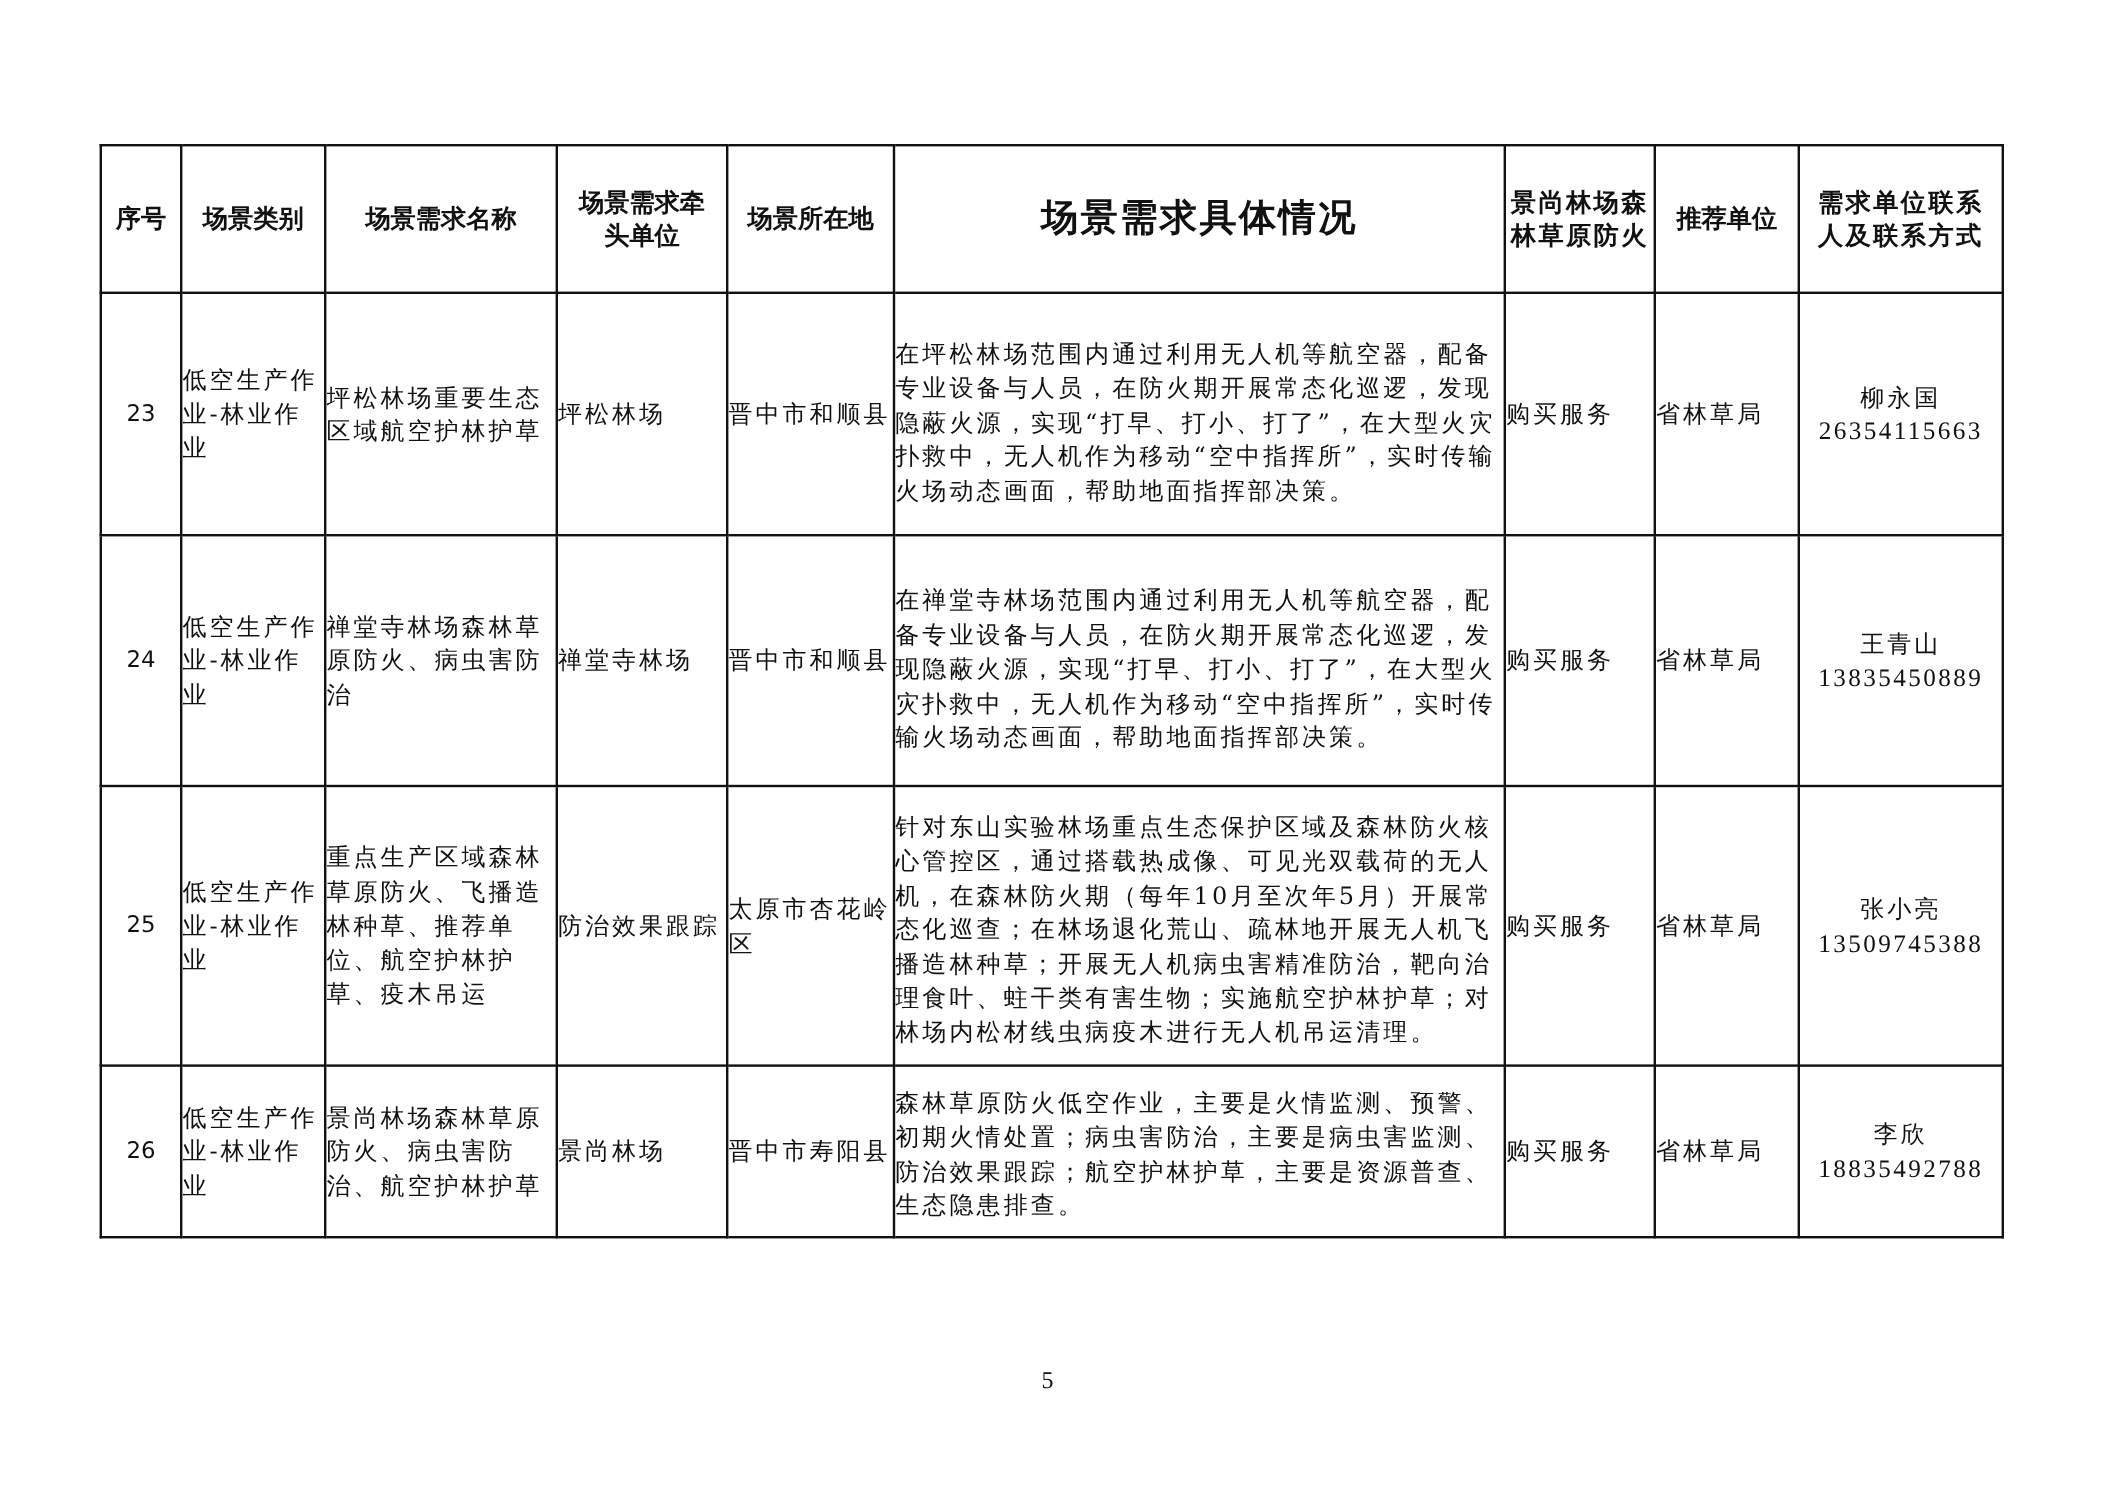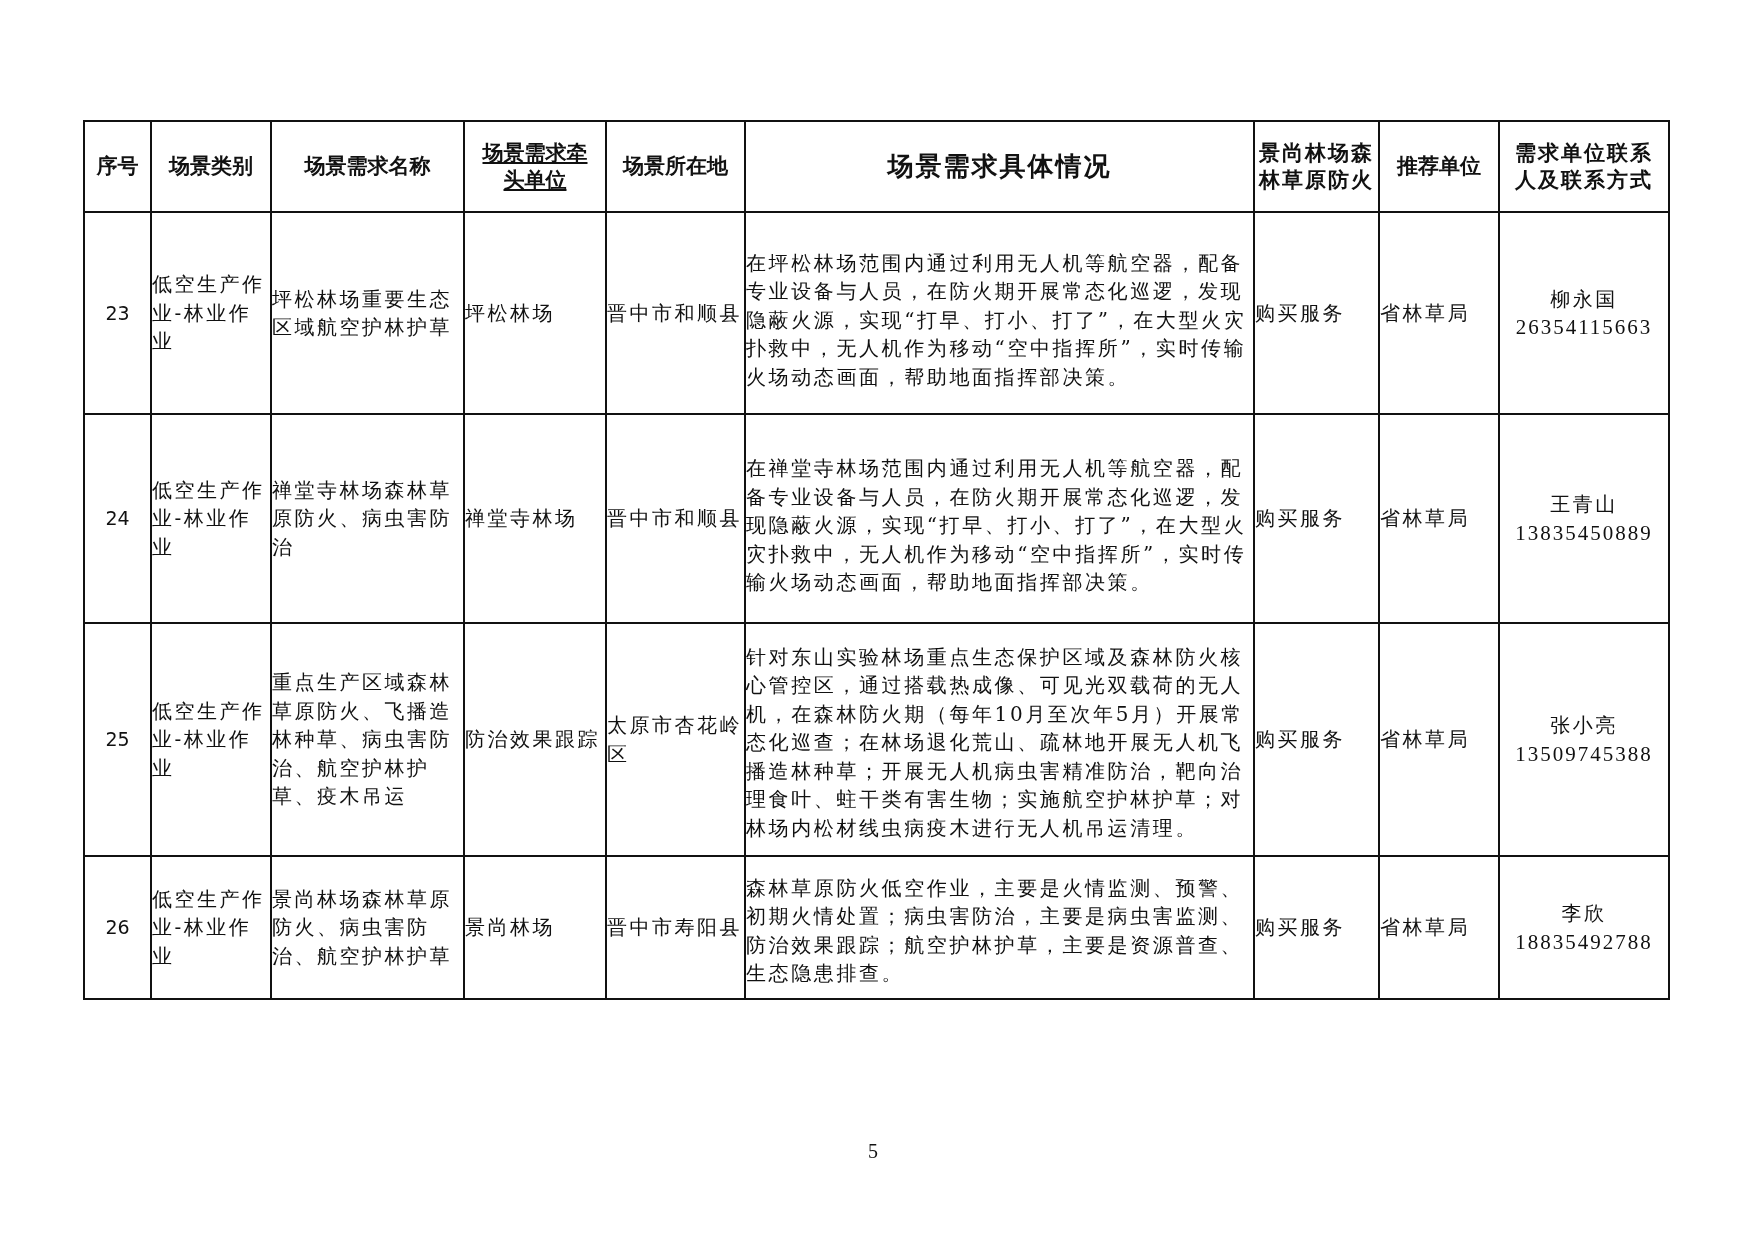--- a/index.html
+++ b/index.html
@@ -2,21 +2,21 @@
 <html><head>
 <meta charset="utf-8">
 <style>
   html, body { margin:0; padding:0; background:#ffffff; }
   body { width:1753px; height:1240px; position:relative; overflow:hidden;
          font-family:"DejaVu Serif","Liberation Serif",serif; color:#111; }
   .page { position:absolute; left:0; top:0; width:1753px; height:1240px; background:#fff; }
   table.grid { position:absolute; left:83px; top:120px; border-collapse:collapse; table-layout:fixed; width:1585px; }
   table.grid td, table.grid th { border:2px solid #111; padding:0; vertical-align:middle; overflow:hidden; }
   th { font-family:"DejaVu Sans","Liberation Sans",sans-serif; font-weight:bold; font-size:21px; line-height:27px; text-align:center; height:89px; }
-  th.big { font-size:26px; letter-spacing:2px;border-radius:22px; }
+  th.big { font-size:31px; letter-spacing:2px;border-radius:22px; }
   td { font-size:20px; line-height:28.5px; letter-spacing:2.5px; }
   td.c { text-align:center; }
   td.l { text-align:left; padding:0 4px; }
   td.desc { text-align:left; padding:2px 4px 8px 5px; vertical-align:top; letter-spacing:2.6px; }
   td.desc .inner { padding-top:14px; }
   td.num { text-align:center; font-family:"DejaVu Sans","Liberation Sans",sans-serif; font-size:19px; letter-spacing:0; }
   .phone { font-family:"Liberation Serif",serif; font-size:21px; letter-spacing:2px; display:block; }
   .pname { display:block; }
   tr.r23 td { height:200px; }
   tr.r24 td { height:207px; }
@@ -38,21 +38,21 @@
       <col style="width:509px">
       <col style="width:125px">
       <col style="width:120px">
       <col style="width:170px">
     </colgroup>
     <thead>
       <tr>
         <th>序号</th>
         <th>场景类别</th>
         <th>场景需求名称</th>
-        <th style="padding:0 14px;text-decoration:underline;">场景需求牵头单位</th>
+        <th style="padding:16px 14px;">场景需求牵头单位</th>
         <th>场景所在地</th>
         <th class="big">场景需求具体情况</th>
         <th style="padding:0 4px; letter-spacing:2px;">景尚林场森林草原防火</th>
         <th>推荐单位</th>
         <th style="padding:0 14px; letter-spacing:2px;margin-top:48px;">需求单位联系人及联系方式</th>
       </tr>
     </thead>
     <tbody>
       <tr class="r23">
         <td class="num">23</td>
@@ -82,21 +82,21 @@
         <td class="l">购买服务</td>
         <td class="l">省林草局</td>
         <td class="c">
           <span class="pname">王青山</span>
           <span class="phone">13835450889</span>
         </td>
       </tr>
       <tr class="r25">
         <td class="num">25</td>
         <td class="l">低空生产作业-林业作业</td>
-        <td class="l">重点生产区域森林草原防火、飞播造林种草、病虫害防治、航空护林护草、疫木吊运</td>
+        <td class="l">重点生产区域森林草原防火、飞播造林种草、推荐单位、航空护林护草、疫木吊运</td>
         <td class="l">防治效果跟踪</td>
         <td class="l">太原市杏花岭区</td>
         <td class="desc">
             <div class="inner" style="padding-top:6px;">针对东山实验林场重点生态保护区域及森林防火核心管控区，通过搭载热成像、可见光双载荷的无人机，在森林防火期（每年10月至次年5月）开展常态化巡查；在林场退化荒山、疏林地开展无人机飞播造林种草；开展无人机病虫害精准防治，靶向治理食叶、蛀干类有害生物；实施航空护林护草；对林场内松材线虫病疫木进行无人机吊运清理。</div>
           </td>
         <td class="l">购买服务</td>
         <td class="l">省林草局</td>
         <td class="c">
           <span class="pname">张小亮</span>
           <span class="phone">13509745388</span>

